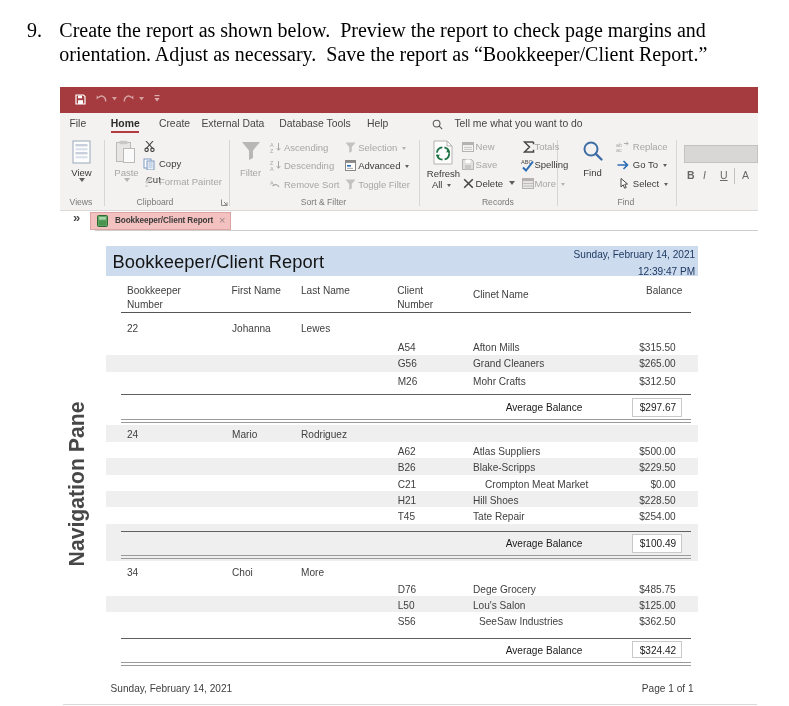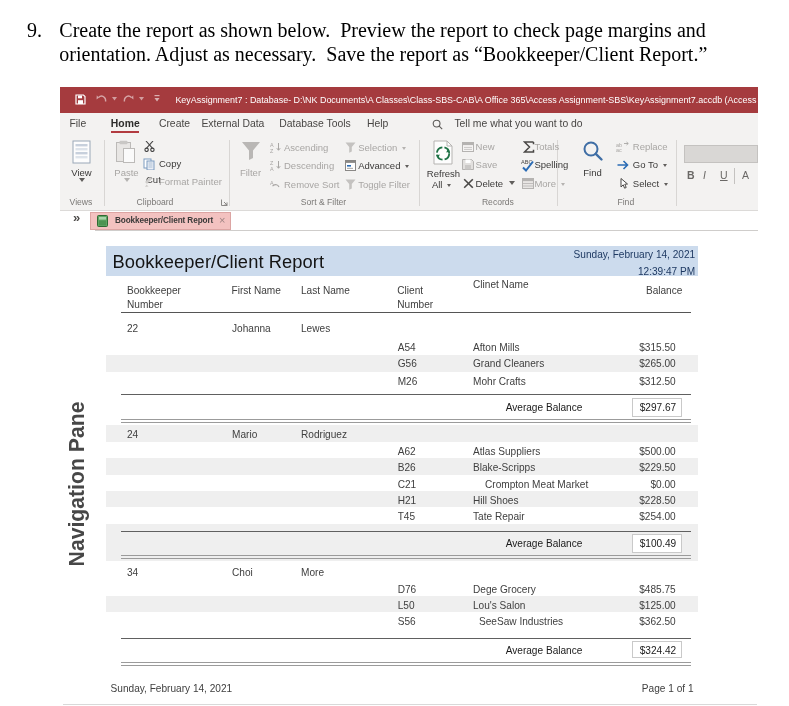--- a/index.html
+++ b/index.html
@@ -67,21 +67,20 @@
     <path d="M8.5 3.5 Q5.5 0.5 2.5 3.5 Q1 5.2 1.5 7.5" fill="none" stroke="rgba(255,255,255,0.55)" stroke-width="1.4"></path>
     <path d="M10.2 1.2 L8.2 3.8 L10.5 5.5 Z" fill="rgba(255,255,255,0.55)"></path>
   </svg>
   <svg class="abs" style="left:79px;top:10px;" width="5" height="4" viewBox="0 0 5 4">
       <path d="M0 0 H5 L2.5 3.5 Z" fill="rgba(255,255,255,0.5)"></path>
     </svg>
   <svg class="abs" style="left:94px;top:8px;" width="6" height="7" viewBox="0 0 6 7">
       <rect x="0.5" y="0" width="5" height="1.2" fill="rgba(255,255,255,0.6)"></rect>
       <path d="M0.5 3 H5.5 L3 6.5 Z" fill="rgba(255,255,255,0.6)"></path>
     </svg>
-  <span class="t">KeyAssignment7 : Database- D:\NK Documents\A Classes\Class-SBS-CAB\A Office 365\Access Assignment-SBS\KeyAssignment7.accdb (Access</span>
 </div>
 
 <div id="ribbon">
   <span class="rtab" style="left:17.8px;">File</span>
   <span class="rtab sel" style="left:65.3px;">Home</span>
   <span class="rtab" style="left:114.5px;">Create</span>
   <span class="rtab" style="left:172.9px;">External Data</span>
   <span class="rtab" style="left:255px;">Database Tools</span>
   <span class="rtab" style="left:317.7px;">Help</span>
   <svg class="abs" style="left:372px;top:6px;" width="11" height="11" viewBox="0 0 11 11">
@@ -278,21 +277,21 @@
 
 <div id="bluehdr"></div>
 <div id="rtitle">Bookkeeper/Client Report</div>
 <div class="r rr navy" style="left:560px;top:245.4px;width:135.2px;">Sunday, February 14, 2021</div>
 <div class="r rr navy" style="left:560px;top:262.1px;width:135.2px;">12:39:47 PM</div>
 
 <div class="r" style="left:127px;top:281.2px;">Bookkeeper</div>
 <div class="r" style="left:231.5px;top:281.2px;">First Name</div>
 <div class="r" style="left:301px;top:281.2px;">Last Name</div>
 <div class="r" style="left:397.3px;top:281.2px;">Client</div>
-<div class="r" style="left:473px;top:275px;text-align:center;">Clinet Name</div>
+<div class="r" style="left:473px;top:285px;text-align:center;">Clinet Name</div>
 <div class="r rr" style="left:566.6px;top:281.2px;width:115.8px;">Balance</div>
 <div class="r" style="left:127px;top:295.1px;">Number</div>
 <div class="r" style="left:397.3px;top:295.1px;">Number</div>
 <div class="hline" style="top:311.8px;background:#555;"></div>
 
 <div class="stripe" style="top:355.3px;height:16.4px;"></div>
 <div class="stripe" style="top:425.4px;height:16.4px;"></div>
 <div class="stripe" style="top:458.2px;height:16.4px;"></div>
 <div class="stripe" style="top:491px;height:16.4px;"></div>
 <div class="stripe" style="top:523.8px;height:36.9px;"></div>

